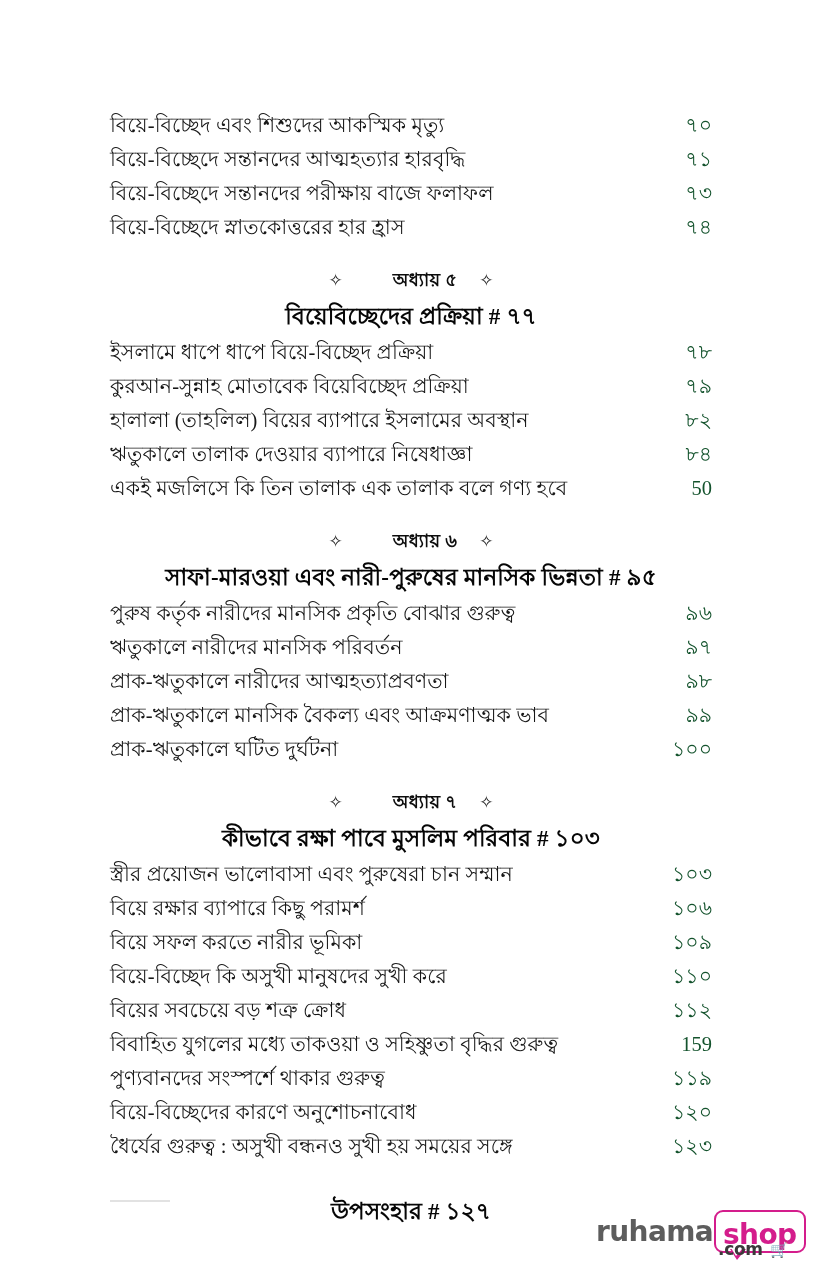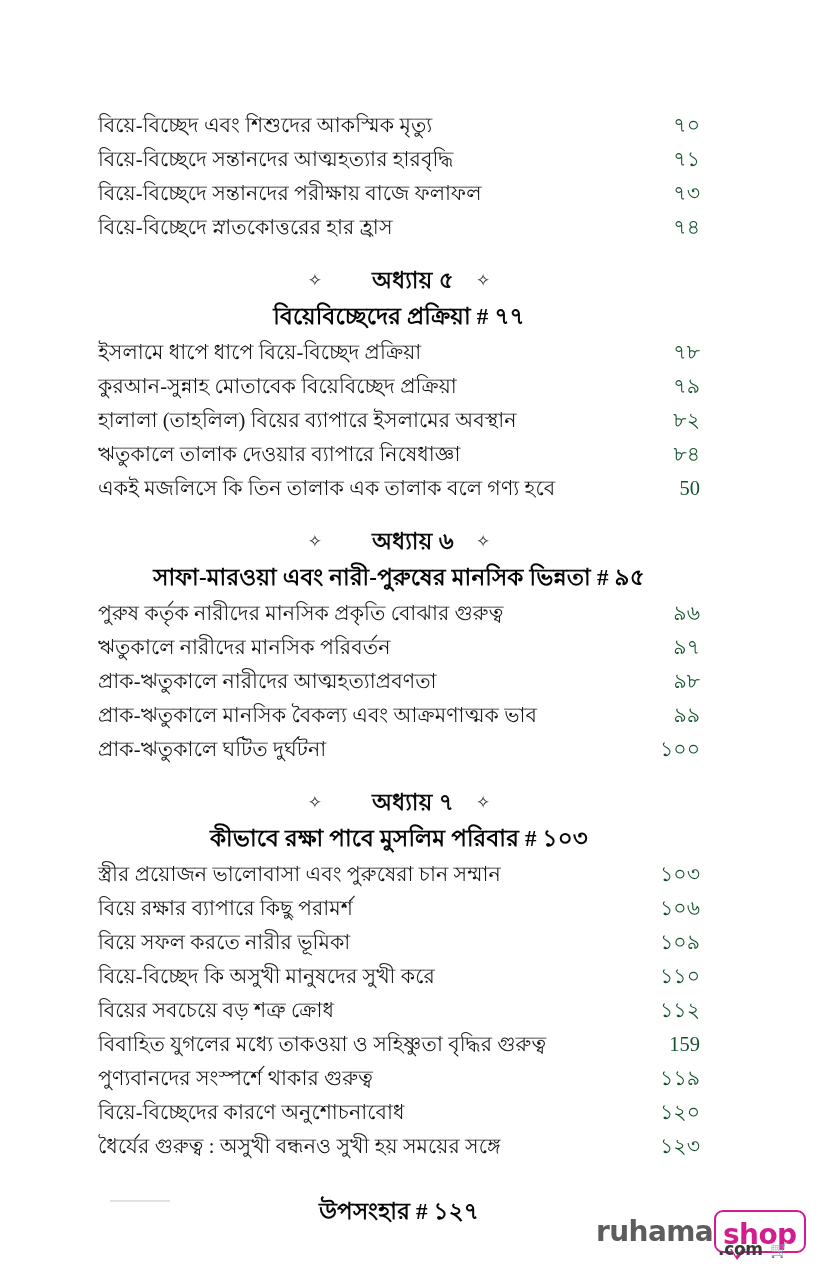--- a/index.html
+++ b/index.html
@@ -21,21 +21,21 @@
   #page {
     position: absolute;
     left: 0; top: 0;
     width: 825px;
     height: 1275px;
     background: #ffffff;
   }
 
   #toc {
     position: absolute;
-    left: 98px;
+    left: 110px;
     top: 108px;
     width: 602px;
   }
 
   
   .entry {
     display: flex;
     align-items: baseline;
     justify-content: space-between;
     height: 34px;
@@ -69,21 +69,21 @@
     height: 30px;
   }
   .orn {
     font-size: 17px;
     line-height: 1;
     color: #1a1a1a;
     display: inline-block;
     transform: translateY(-1px);
   }
   .chapter-label {
-    font-size: 23px;
+    font-size: 18px;
     font-weight: bold;
     color: #0d0d0d;
     letter-spacing: 0.3px;
     margin-left: 28px;
   }
   .chapter-title {
     font-size: 23px;
     font-weight: bold;
     color: #060606;
     margin-top: 5px;

